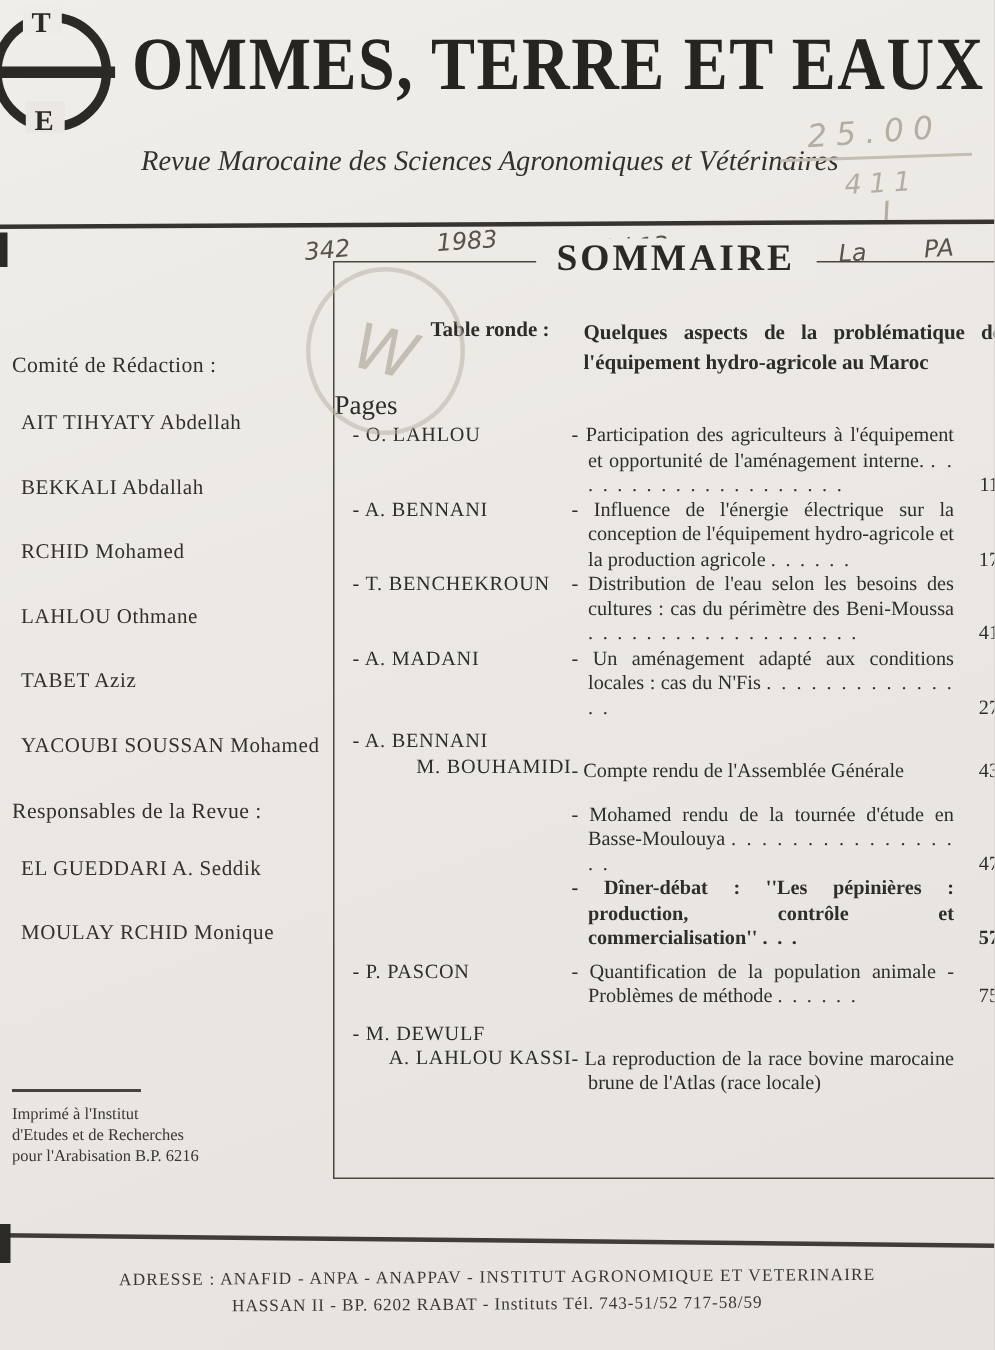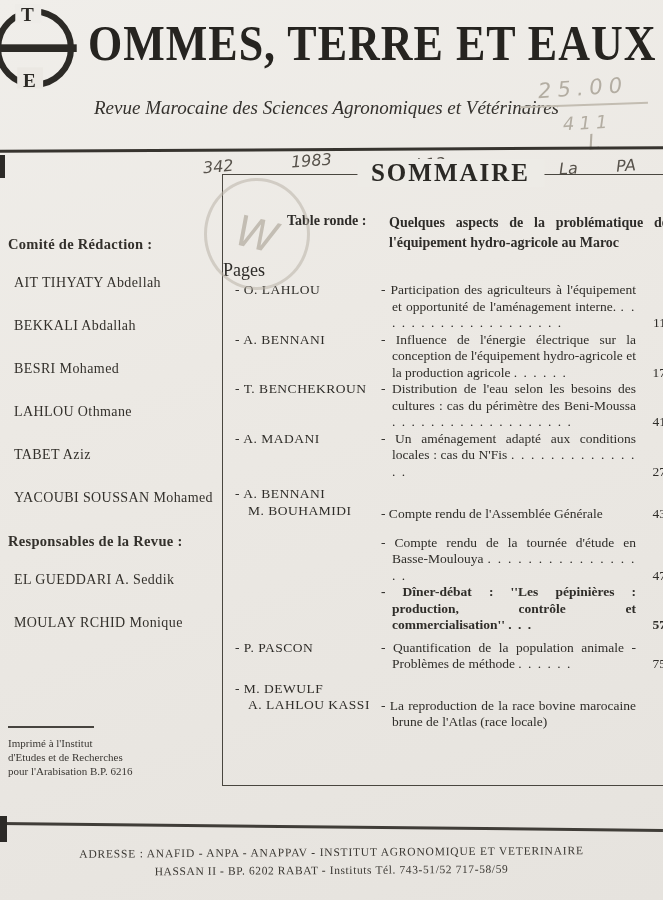--- a/index.html
+++ b/index.html
@@ -37,21 +37,21 @@
   
   .pen { position:absolute; color:#57524b; font-family:"DejaVu Sans",sans-serif; font-style:italic; font-size:16px; }
   .pen-0 { left:203px; top:157px; transform:rotate(-5deg); }
   .pen-1 { left:291px; top:151px; transform:rotate(-4deg); }
   .pen-2 { left:396px; top:155px; transform:rotate(-3deg); }
   .pen-3 { left:497px; top:158px; transform:rotate(-4deg); }
   .pen-4 { left:559px; top:159px; transform:rotate(-3deg); }
   .pen-5 { left:616px; top:156px; transform:rotate(-4deg); }
   
   .sidebar { position:absolute; left:8px; top:236px; width:208px; font-size:14px; color:#33302b; }
-  .sidebar .heading { font-weight:700; font-size:14.5px; margin-bottom:22px; letter-spacing:0.3px; }
+  .sidebar .heading { font-weight:400; font-size:14.5px; margin-bottom:22px; letter-spacing:0.3px; }
   .sidebar p.name { margin:0 0 27px 6px; letter-spacing:0.4px; }
   .sidebar .heading2 { margin-top:9px; }
   .imprint { position:absolute; left:8px; top:726px; width:170px; font-size:11px; color:#3a3archive733; color:#3a3733; line-height:14px; }
   .imprint-rule { width:86px; height:2px; background:#47443f; margin-bottom:8px; }
   
   .box {
     position:absolute; left:222px; top:174px; width:457px; height:612px;
     border:1.5px solid #49463f;
   }
   .box-heading {
@@ -69,21 +69,21 @@
     color:rgba(180,173,162,0.75); transform:rotate(14deg);
   }
   .table-ronde { margin:38px 10px 0 64px; display:grid; grid-template-columns:92px 1fr; column-gap:10px; }
   .tr-label { font-weight:700; font-size:14px; white-space:nowrap; }
   .tr-title { font-weight:700; font-size:14px; line-height:20px; text-align:justify; }
   .pages-label { text-align:left; margin:7px 12px 0 0; font-size:18px; }
   
   .toc { margin:1px 12px 0 12px; font-size:13.5px; line-height:16.5px; color:#2f2d29; }
   .toc-row { display:grid; grid-template-columns:146px 1fr; }
   .toc-authors p { margin:0; letter-spacing:0.5px; white-space:nowrap; }
-  .toc-authors p + p { padding-left:13px; }
+  .toc-authors p + p { padding-left:13px;text-align:right; }
   .toc-item { position:relative; padding-right:30px; padding-left:11px; text-indent:-11px; text-align:justify; }
   .toc-dots { letter-spacing:1.5px; }
   .toc-page { position:absolute; right:0; bottom:0; width:26px; text-align:right; text-indent:0; }
   .toc-item.bold { font-weight:700; }
   .row-offset-20 .toc-items { padding-top:20px; }
   .row-offset-17 .toc-items { padding-top:17px; }
   .mt12 { margin-top:12px; }
   .mt6 { margin-top:6px; }
   .mt8 { margin-top:8px; }
   
@@ -118,21 +118,21 @@
   <span class="pen pen-1">1983</span>
   <span class="pen pen-2">Vol 13</span>
   <span class="pen pen-3">n° 51</span>
   <span class="pen pen-4">La</span>
   <span class="pen pen-5">PA</span>
 
   <div class="sidebar">
     <p class="heading">Comité de Rédaction :</p>
     <p class="name">AIT TIHYATY Abdellah</p>
     <p class="name">BEKKALI Abdallah</p>
-    <p class="name">BESRI Mohamed</p>
+    <p class="name">RCHID Mohamed</p>
     <p class="name">LAHLOU Othmane</p>
     <p class="name">TABET Aziz</p>
     <p class="name">YACOUBI SOUSSAN Mohamed</p>
     <p class="heading heading2">Responsables de la Revue :</p>
     <p class="name">EL GUEDDARI A. Seddik</p>
     <p class="name">MOULAY RCHID Monique</p>
   </div>
 
   <div class="imprint">
     <div class="imprint-rule"></div>
@@ -198,21 +198,21 @@
           <p>M. BOUHAMIDI</p>
         </div>
         <div class="toc-items">
           <div class="toc-item"><span>- Compte rendu de l'Assemblée Générale </span><span class="toc-dots"></span><span class="toc-page">43</span></div>
         </div>
       </div>
 
       <div class="toc-row mt12">
         <div class="toc-authors"></div>
         <div class="toc-items">
-          <div class="toc-item"><span>- Compte rendu de la tournée d'étude en Basse-Moulouya </span><span class="toc-dots">. . . . . . . . . . . . . . . . .</span><span class="toc-page">47</span></div>
+          <div class="toc-item"><span>- Mohamed rendu de la tournée d'étude en Basse-Moulouya </span><span class="toc-dots">. . . . . . . . . . . . . . . . .</span><span class="toc-page">47</span></div>
           <div class="toc-item bold"><span>- Dîner-débat : ''Les pépinières : production, contrôle et commercialisation'' </span><span class="toc-dots">. . .</span><span class="toc-page">57</span></div>
         </div>
       </div>
 
       <div class="toc-row mt6">
         <div class="toc-authors">
             <p>- P. PASCON</p>
           </div>
         <div class="toc-items">
           <div class="toc-item"><span>- Quantification de la population animale - Problèmes de méthode </span><span class="toc-dots">. . . . . .</span><span class="toc-page">75</span></div>

